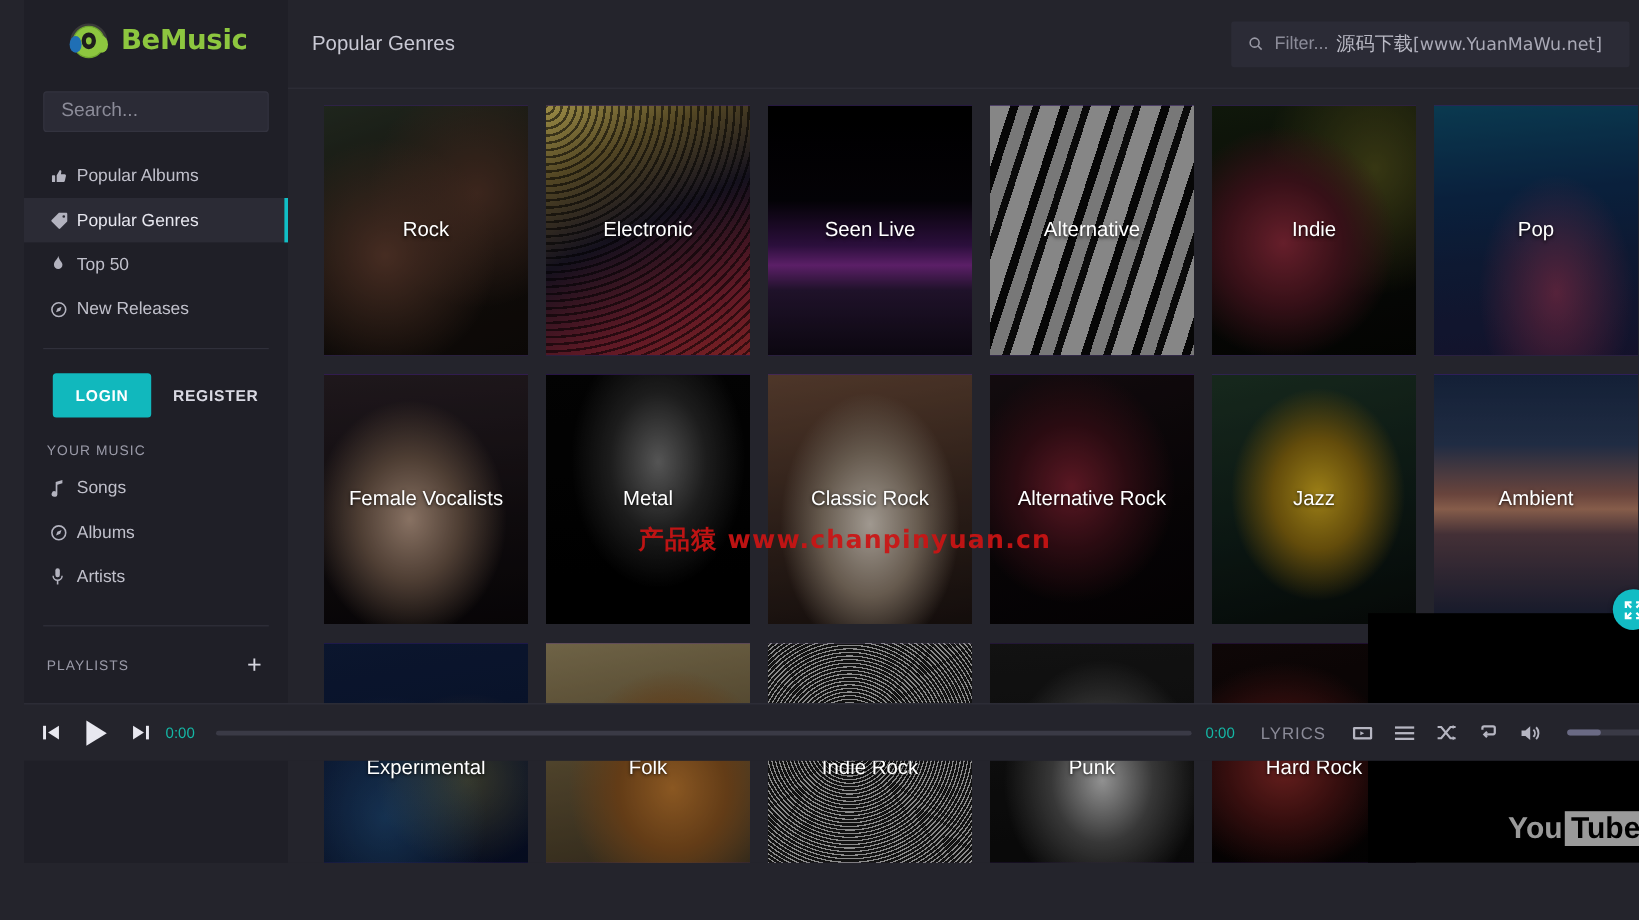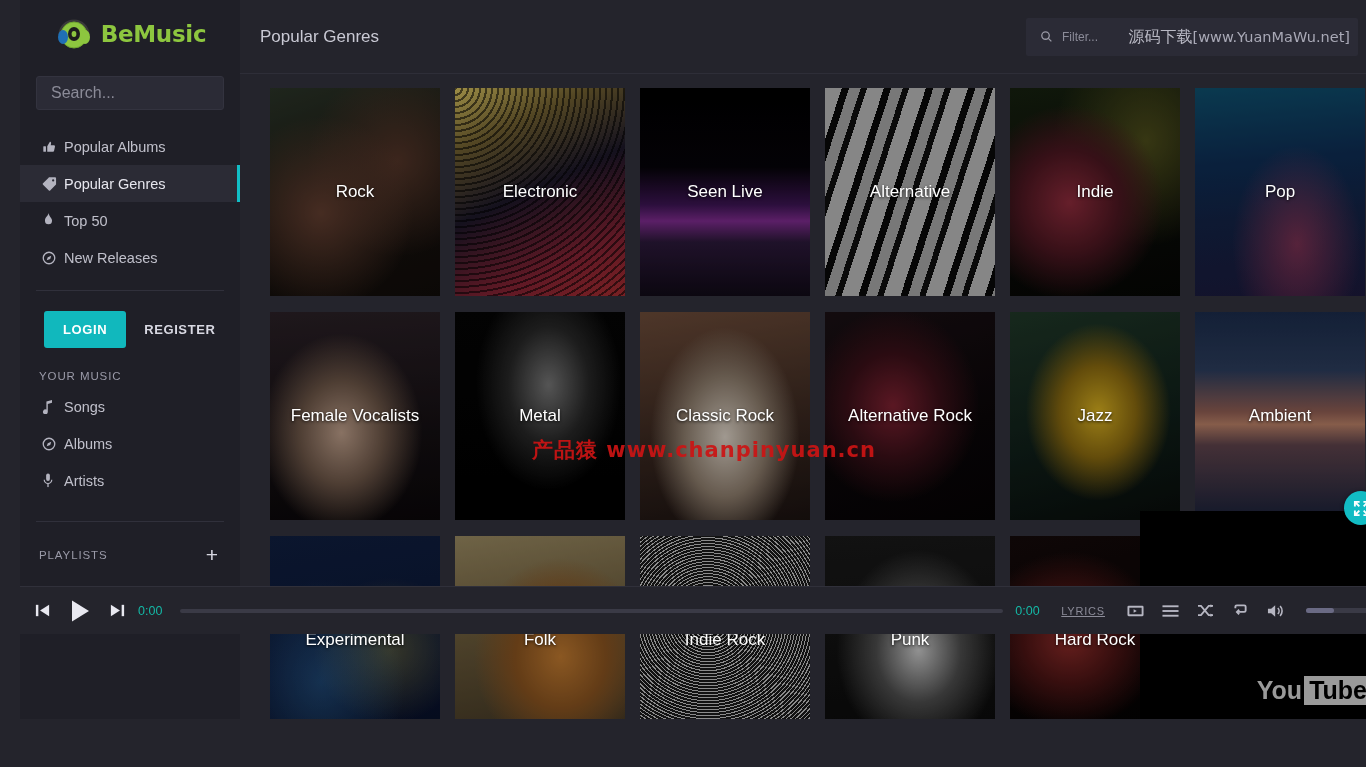--- a/index.html
+++ b/index.html
@@ -112,26 +112,26 @@
   .filter-box {
     width: 332px; height: 38px;
     background: #2b2b36;
     border-radius: 2px;
     display: flex; align-items: center;
     padding: 0 14px; gap: 9px;
     position: relative;
   }
   .filter-box input {
     background: transparent; border: none; outline: none;
-    color: #c3c3cc; font-size: 12px; width: 100%;
+    color: #c3c3cc; font-size: 15px; width: 100%;
     font-family: "Liberation Sans", sans-serif;
   }
   .filter-box input::placeholder { color: #8b8b98; }
   .wm-top {
-    position: absolute; right: 8px; top: 50%;
+    position: absolute; right: 23px; top: 50%;
     transform: translateY(-50%);
     color: #b9b9c4; font-size: 16px; white-space: nowrap;
     font-family: "DejaVu Sans", sans-serif;
     pointer-events: none;
   }
   .wm-top .wm-small { font-size: 14.5px; color: #a9a9b6; }
 
   .grid-area { padding: 14px 28px 0 14px; position: relative; height: 645px; }
   .grid {
     display: grid;
@@ -221,22 +221,22 @@
     color: #e8e8f0; cursor: pointer;
     display: flex; align-items: center; justify-content: center;
   }
   .time { color: #14b8a6; font-size: 12.5px; min-width: 30px; }
   .track {
     flex: 1; height: 4px; background: #3a3a46; border-radius: 2px;
     position: relative; cursor: pointer;
   }
   .track .fill { position: absolute; left: 0; top: 0; height: 100%; width: 0%; background: #11bec6; border-radius: 2px; }
   .lyrics-btn {
-    color: #8b8b98; font-size: 11px; letter-spacing: 0.8px;
-    cursor: pointer; padding: 0 4px; text-decoration: underline;
+    color: #8b8b98; font-size: 14px; letter-spacing: 0.8px;
+    cursor: pointer; padding: 0 4px;
   }
   .pr-icons { display: flex; align-items: center; gap: 18px; margin-left: 6px; }
   .pr-icons .ic { color: #b6b6c2; cursor: pointer; display: flex; align-items: center; }
   .vol {
     width: 62px; height: 5px; background: #3a3a46; border-radius: 3px;
     position: relative; cursor: pointer; margin-left: 2px;
   }
   .vol .fill { position: absolute; left:0; top:0; height:100%; width: 45%; background: #6a6a84; border-radius: 3px; }
 </style>
 </head>

